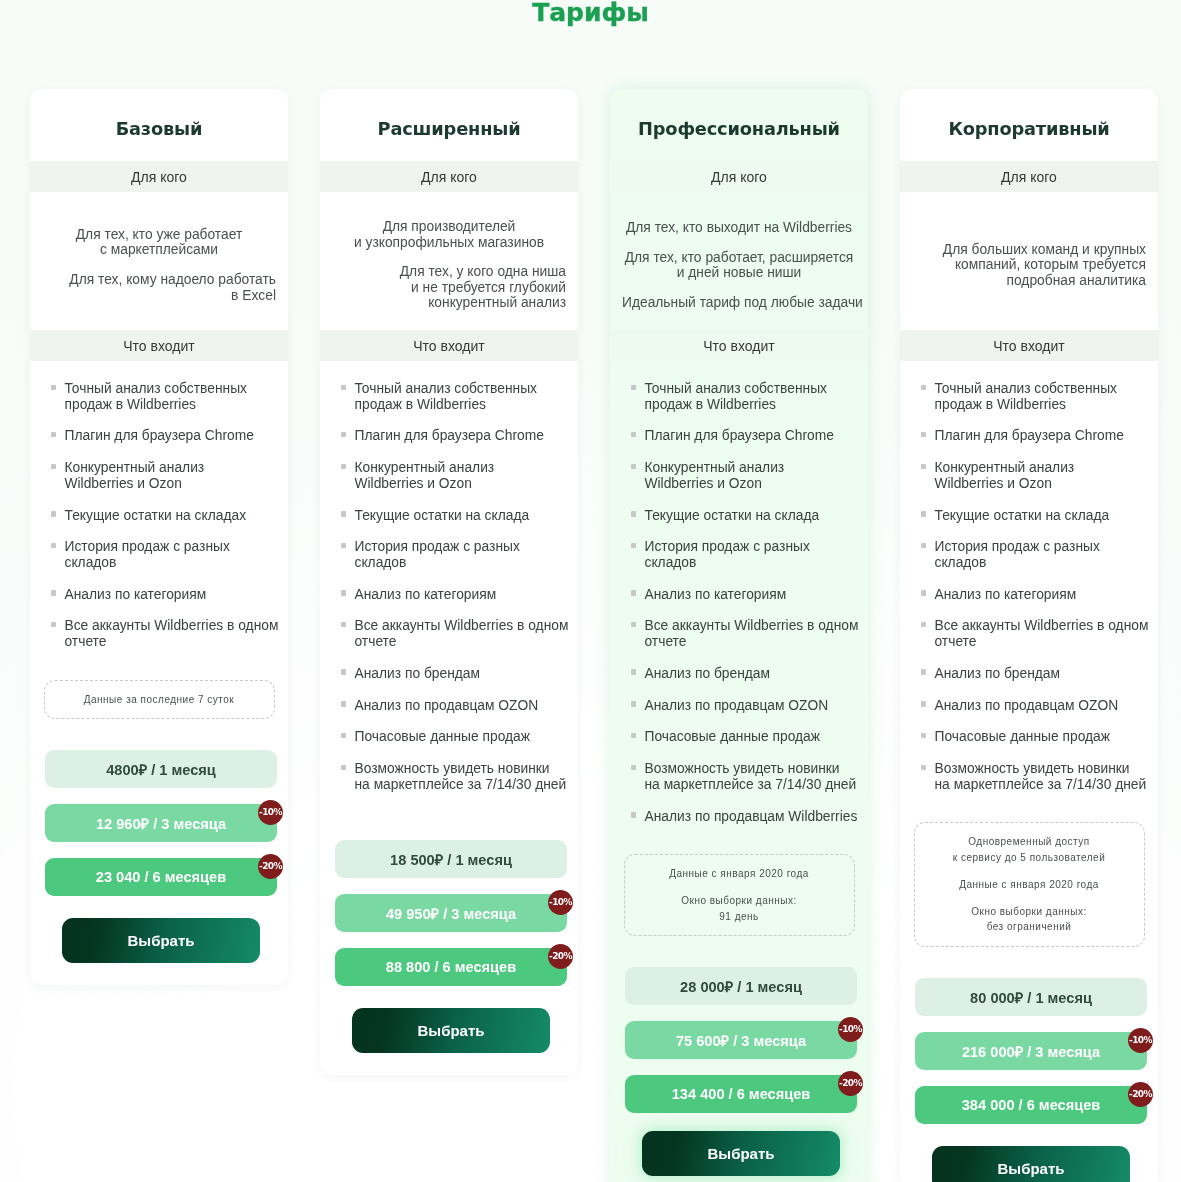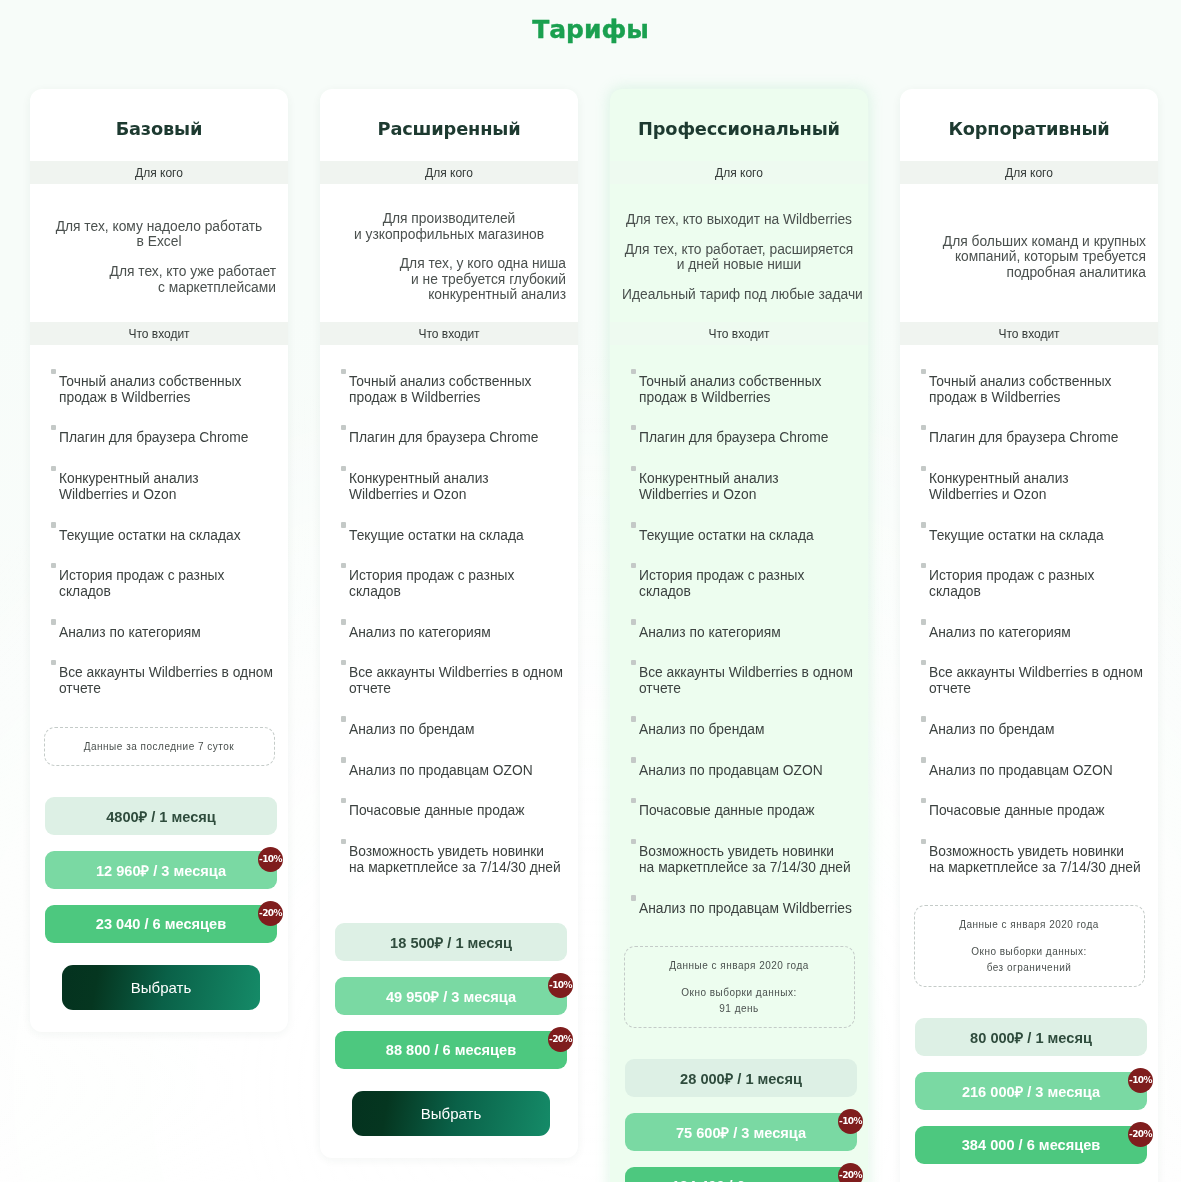--- a/index.html
+++ b/index.html
@@ -15,21 +15,20 @@
   }
   .page-title {
     text-align:center;
     color:#1aa050;
     font-family:"DejaVu Sans", sans-serif;
     font-size:25px;
     font-weight:bold;
     -webkit-text-stroke:0.35px #1aa050;
     letter-spacing:0px;
     line-height:1;
-    padding-top:17px;
     margin:0;
   }
   .cards {
     position:absolute;
     left:30px; top:89px;
     display:flex;
     gap:32px;
     align-items:flex-start;
   }
   .card {
@@ -52,23 +51,23 @@
     letter-spacing:-0.18px;
     font-weight:bold;
     height:72px;
     display:flex; align-items:center; justify-content:center;
     padding-top:6px;
     margin:0;
   }
   .band {
     background:#f0f4f0;
     text-align:center;
-    font-size:12px;
+    font-size:14px;
     color:#343a38;
-    height:23px;
+    height:31px;
     display:flex; align-items:center; justify-content:center;
   }
   .card.featured .band { background:#eefaf0; }
   .for-block {
     height:138px;
     padding:13px 12px 5px;
     text-align:center;
     display:flex;
     flex-direction:column;
     justify-content:center;
@@ -81,21 +80,20 @@
     white-space:pre;
   }
   .for-item:last-child { margin-bottom:0;text-align:right; }
   .feat-list { padding:20px 8px 0 20.5px; margin:0; }
   .feat {
     display:flex;
     font-size:13.8px;
     line-height:15.6px;
     color:#3c4240;
     margin-bottom:16.2px;
-    flex-direction:column;
   }
   .bullet {
     width:5.5px; height:5.5px;
     background:#c4c9c7;
     border-radius:1px;
     margin:3.5px 0 0 0;
     flex:0 0 auto;
   }
   .feat-text { padding-left:8.5px; white-space:pre; }
   .note {
@@ -141,41 +139,41 @@
     display:flex; align-items:center; justify-content:center;
     letter-spacing:-0.6px;
     line-height:1;
   }
   .cta {
     margin:22px 28px 0 32px;
     border-radius:11px;
     background:linear-gradient(100deg,#04321f 0%, #053620 18%, #0a6148 52%, #158b68 100%);
     color:#ffffff;
     font-size:15px;
-    font-weight:normal;
+    font-weight:bold;
     text-align:center;
     height:45px;
     display:flex; align-items:center; justify-content:center;
     cursor:pointer;
   }
   .card.featured .cta { box-shadow:0 0 10px 2px rgba(185,242,207,0.9), 0 0 18px 5px rgba(210,248,224,0.55); margin-top:18px; }
 </style>
 </head>
 <body>
 
 <h1 class="page-title">Тарифы</h1>
 <div class="cards" id="cards">
     <div class="card">
       <div class="card-title">Базовый</div>
       <div class="band">Для кого</div>
       <div class="for-block">
+        <p class="for-item">Для тех, кто уже работает
+с маркетплейсами</p>
         <p class="for-item">Для тех, кому надоело работать
 в Excel</p>
-        <p class="for-item">Для тех, кто уже работает
-с маркетплейсами</p>
       </div>
       <div class="band">Что входит</div>
       <div class="feat-list">
         <div class="feat">
           <span class="bullet"></span>
           <span class="feat-text">Точный анализ собственных
 продаж в Wildberries</span>
         </div>
         <div class="feat">
           <span class="bullet"></span>
@@ -439,20 +437,22 @@
           <span class="bullet"></span>
           <span class="feat-text">Почасовые данные продаж</span>
         </div>
         <div class="feat">
           <span class="bullet"></span>
           <span class="feat-text">Возможность увидеть новинки
 на маркетплейсе за 7/14/30 дней</span>
         </div>
       </div>
       <div class="note">
+        <p class="note-line">Одновременный доступ
+к сервису до 5 пользователей</p>
         <p class="note-line">Данные с января 2020 года</p>
         <p class="note-line">Окно выборки данных:
 без ограничений</p>
       </div>
       <div class="prices">
         <div class="price light">
           <span class="price-label">80 000₽ / 1 месяц</span>
         </div>
         <div class="price mid">
           <span class="price-label">216 000₽ / 3 месяца</span>

